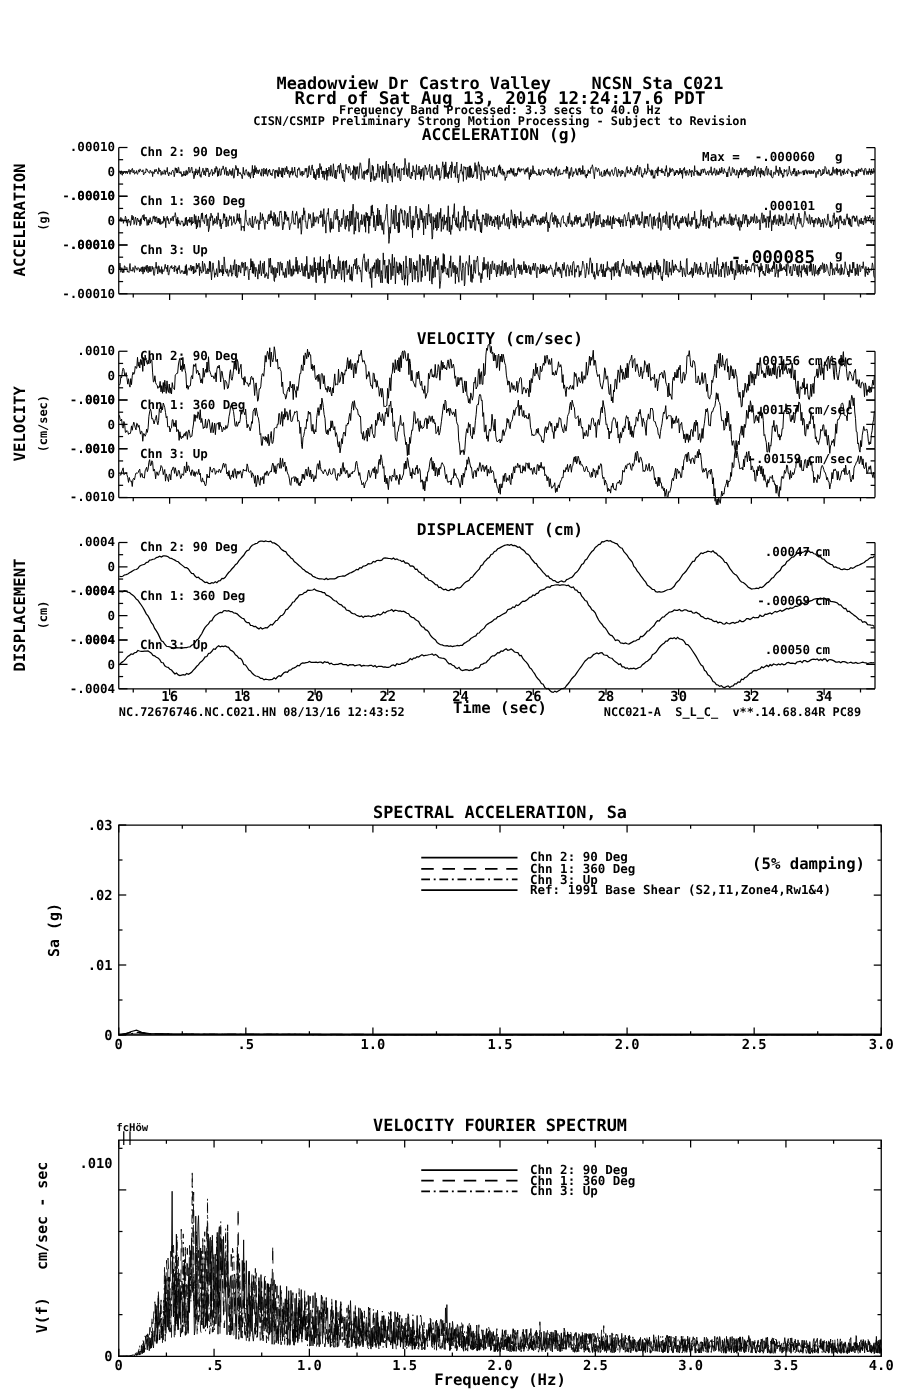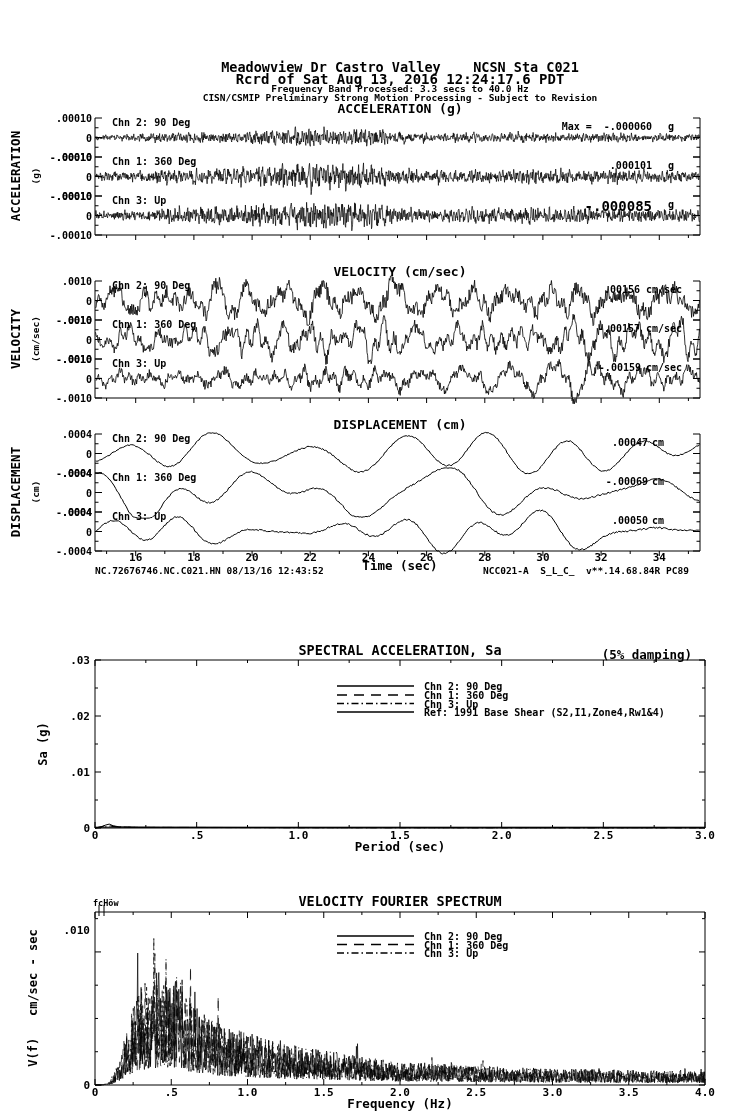--- a/index.html
+++ b/index.html
@@ -320,24 +320,23 @@
   <div class="t rot" style="left:16px;top:176px;font-size:12.5px;">ACCELERATION</div>
   <div class="t rot" style="left:36px;top:176px;font-size:9.5px;">(g)</div>
   <div class="t rot" style="left:16px;top:339px;font-size:12.5px;">VELOCITY</div>
   <div class="t rot" style="left:36px;top:339px;font-size:9.5px;">(cm/sec)</div>
   <div class="t rot" style="left:16px;top:492px;font-size:12.5px;">DISPLACEMENT</div>
   <div class="t rot" style="left:36px;top:492px;font-size:9.5px;">(cm)</div>
   <div class="t rot" style="left:44px;top:744px;font-size:12px;">Sa (g)</div>
   <div class="t rot" style="left:34px;top:998px;font-size:12px;">V(f)   cm/sec - sec</div>
 
   <div class="t c" style="top:559px;font-size:12.5px;">Time (sec)</div>
-  <div class="t c" style="top:840px;font-size:12.5px;">Period (sec)</div>
   <div class="t c" style="top:1097px;font-size:12.5px;">Frequency (Hz)</div>
 
-  <div class="t" style="right:47px;top:648px;font-size:12.5px;">(5% damping)</div>
+  <div class="t" style="right:47px;top:684px;font-size:12.5px;">(5% damping)</div>
   <div class="t" style="left:93px;top:899px;font-size:8.5px;">fcHöw</div>
 
   <div class="t" style="left:95px;top:566px;font-size:9.5px;">NC.72676746.NC.C021.HN 08/13/16 12:43:52</div>
   <div class="t" style="left:483px;top:566px;font-size:9.5px;text-align:center;">NCC021-A  S_L_C_  v**.14.68.84R PC89</div>
 
   <div class="t" style="left:424px;top:681px;font-size:10px;">Chn 2: 90 Deg</div>
   <div class="t" style="left:424px;top:690px;font-size:10px;">Chn 1: 360 Deg</div>
   <div class="t" style="left:424px;top:698.5px;font-size:10px;">Chn 3: Up</div>
   <div class="t" style="left:424px;top:707px;font-size:10px;">Ref: 1991 Base Shear (S2,I1,Zone4,Rw1&amp;4)</div>
 

